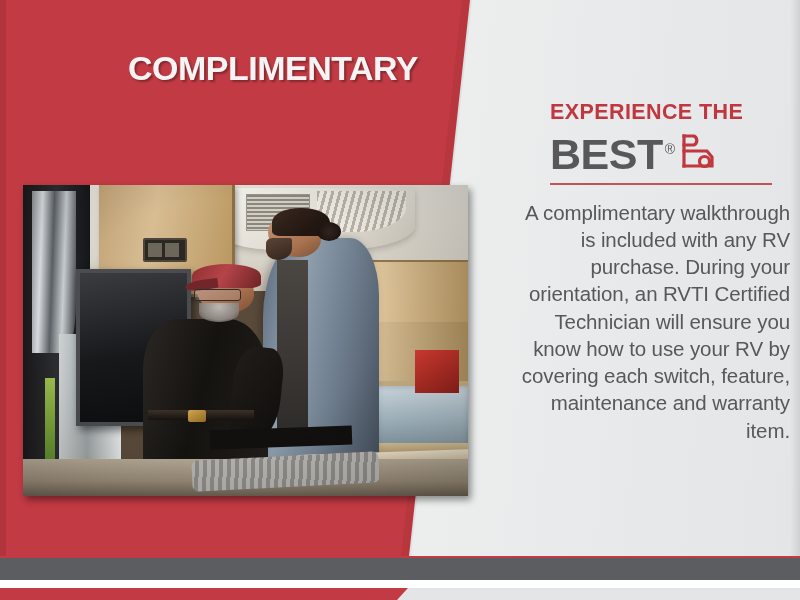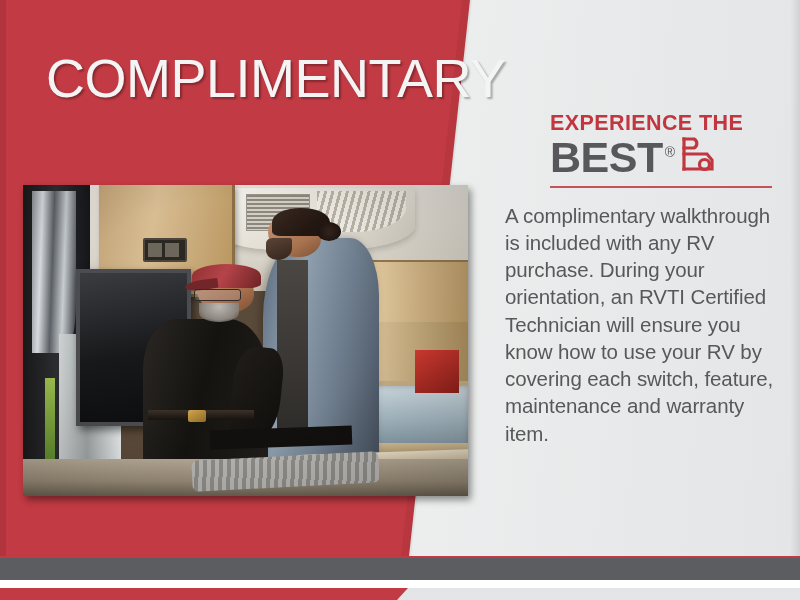--- a/index.html
+++ b/index.html
@@ -65,22 +65,22 @@
     text-align: right;
     padding-right: 22px;
     box-sizing: border-box;
     color: #f4f4f4;
     text-shadow: 2px 2px 2px rgba(0,0,0,0.30);
     line-height: 0.98;
     letter-spacing: -0.5px;
   }
   .headline .l1 {
     display: block;
-    font-size: 54px;
-    font-weight: normal;
+    font-size: 34px;
+    font-weight: bold;
     padding-left: 46px;
   }
   .headline .l2 {
     display: block;
     font-size: 52px;
     font-weight: normal;
     margin-top: 4px;
   }
 
   
@@ -290,41 +290,41 @@
   .photo-vignette {
     position: absolute; inset: 0;
     background: radial-gradient(ellipse at 45% 42%, rgba(0,0,0,0) 45%, rgba(0,0,0,0.22) 100%);
     pointer-events: none;
   }
 
   
   .right-col {
     position: absolute;
     left: 505px;
-    top: 113px;
+    top: 102px;
     width: 285px;
   }
   .logo {
     position: relative;
     width: 235px;
     margin-left: 45px;
   }
   .logo-top {
     font-size: 21.5px;
     font-weight: bold;
     letter-spacing: 0.4px;
     color: #c0373f;
     line-height: 1;
     white-space: nowrap;
     text-align: left;
   }
   .logo-bottom-row {
     display: flex;
     align-items: flex-end;
-    margin-top: 0;
+    margin-top: 8px;
   }
   .logo-best {
     font-size: 43px;
     font-weight: bold;
     color: #58585b;
     line-height: 0.92;
     letter-spacing: -0.5px;
   }
   .logo-reg {
     font-size: 14px;
@@ -340,21 +340,21 @@
     width: 222px;
     height: 2px;
     background: #c0373f;
     margin-top: 8px;
     opacity: 0.85;
   }
 
   .body-copy {
     margin-top: 14px;
     width: 285px;
-    text-align: left;
+    text-align: right;
     color: #58585b;
     font-size: 20.5px;
     line-height: 1.33;
     letter-spacing: -0.1px;
   }
 
   
   .bar-red-thin {
     position: absolute;
     left: 0; top: 556px; width: 800px; height: 4px;

